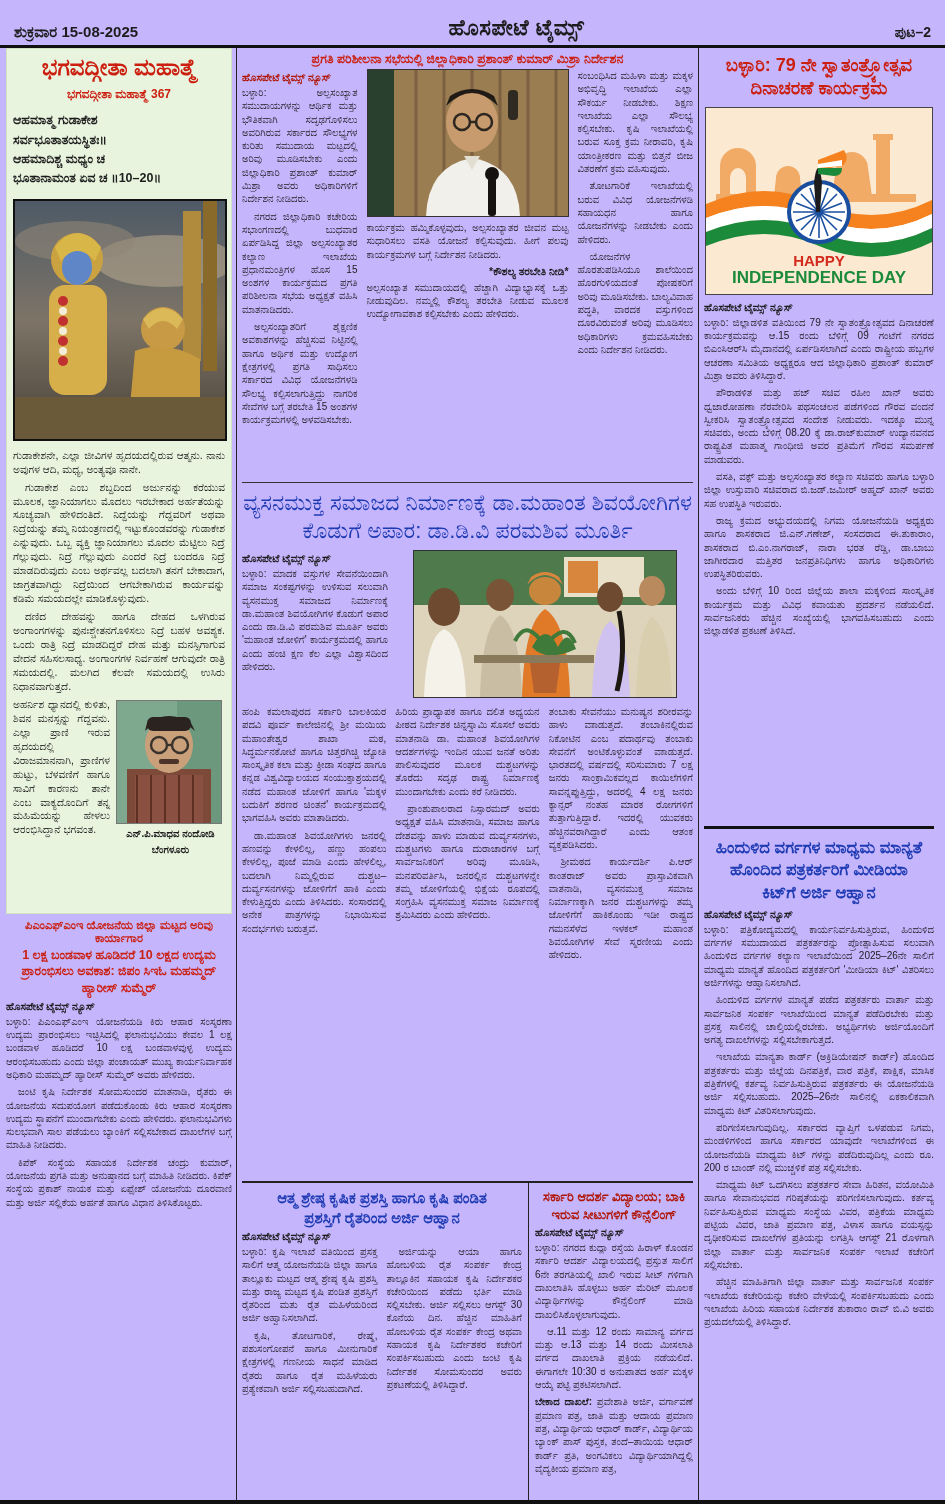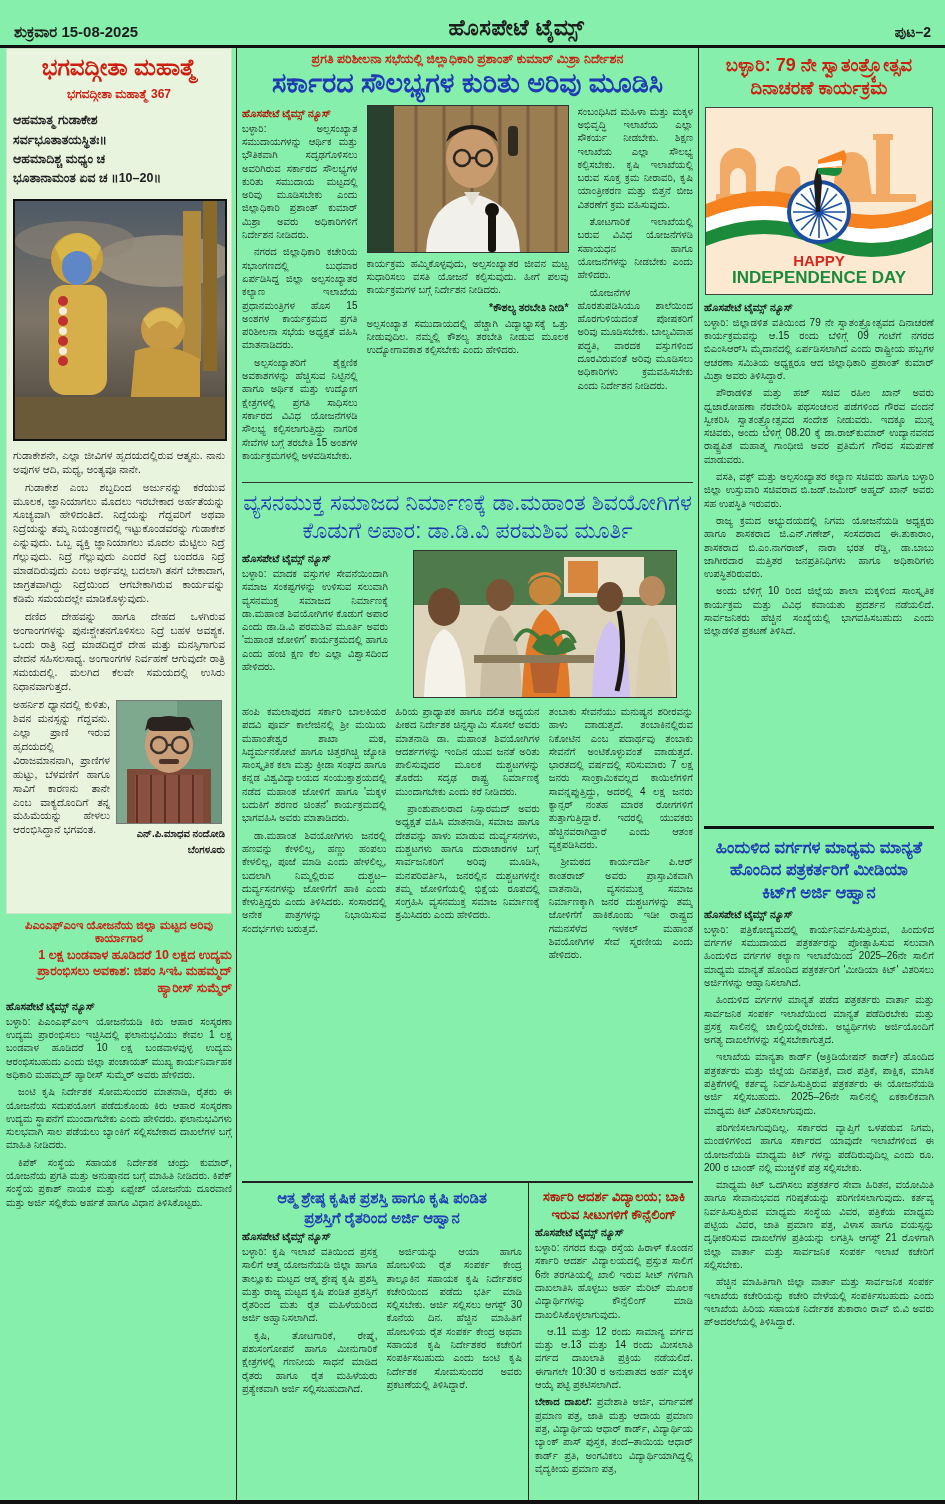--- a/index.html
+++ b/index.html
@@ -1,18 +1,18 @@
 <!DOCTYPE html>
 <html lang="kn"><head>
 <meta charset="utf-8">
 <style>
   html,body{margin:0;padding:0;background:#ffffff;}
   .page{
     position:relative;width:945px;height:1504px;margin:0 auto;
-    background:#86efac;font-family:"Liberation Sans",sans-serif;color:#1c1c1c;
+    background:#c4b5fd;font-family:"Liberation Sans",sans-serif;color:#1c1c1c;
     overflow:hidden;box-sizing:border-box;border-bottom:4px solid #111;
   }
   
   .masthead{
     display:flex;align-items:flex-end;justify-content:space-between;
     padding:10px 14px 4px 14px;border-bottom:3px solid #111;height:48px;box-sizing:border-box;
   }
   .masthead .date{font-weight:bold;font-size:15px;}
   .masthead .title{font-weight:bold;font-size:22px;letter-spacing:.5px;}
   .masthead .pageno{font-weight:bold;font-size:14px;}
@@ -32,27 +32,27 @@
   p.body.noindent{text-indent:0;}
   .dateline{font-weight:bold;font-size:10.5px;margin:2px 0 2px 0;}
   .dateline.red{color:#b01606;}
   
   .gita{background:#e9f4df;border:1px solid #cfe3c2;padding:4px 6px 20px 6px;height:866px;box-sizing:border-box;overflow:hidden;}
   .gita-title{color:#cb1f10;font-weight:bold;font-size:23px;text-align:center;margin:2px 0 8px 0;line-height:1.05;}
   .gita-ref{color:#cb1f10;font-weight:bold;font-size:12px;text-align:center;margin:0 0 10px 0;}
   .gita-verse{font-weight:bold;font-size:12.5px;text-align:left;line-height:1.55;margin-bottom:10px;}
   .gita-photo{display:block;margin:0 auto 8px auto;border:2px solid #111;}
   .gita p.body{font-size:10.5px;}
-  .gita-portrait-wrap{float:right;width:109px;margin:2px 0 2px 6px;text-align:right;}
+  .gita-portrait-wrap{float:right;width:109px;margin:2px 0 2px 6px;text-align:center;}
   .gita-portrait{border:1px solid #777;display:block;}
   .gita-cap{font-weight:bold;font-size:10px;line-height:1.3;margin-top:3px;}
   
   .pmfme{padding-top:5px;height:580px;overflow:hidden;}
   .pmfme .k1{color:#cb1f10;font-weight:bold;font-size:11.5px;text-align:center;margin:0 0 2px 0;}
-  .pmfme .k2{color:#cb1f10;font-weight:bold;font-size:12.5px;text-align:right;line-height:1.3;margin:0 0 4px 0;}
+  .pmfme .k2{color:#cb1f10;font-weight:bold;font-size:12.5px;text-align:center;line-height:1.3;margin:0 0 4px 0;}
   
   .artA{height:432px;overflow:hidden;}
   .artA .kicker{color:#cb1f10;font-weight:bold;font-size:12.5px;text-align:center;margin:2px 0 2px 0;}
   .artA .headline{color:#1f3bb3;font-weight:bold;font-size:27px;text-align:center;line-height:1.1;margin:0 0 6px 0;}
   .cols3{display:grid;grid-template-columns:1fr 1fr 1fr;column-gap:9px;}
   .photoA{width:200px;height:146px;border:1px solid #333;display:block;margin:0 auto 4px auto;}
   .subhead-center{font-weight:bold;font-size:10.5px;text-align:right;margin:3px 0;}
   
   .artB{height:694px;overflow:hidden;border-top:1px solid #333;padding-top:4px;}
   .artB .headline{color:#1f3bb3;font-weight:normal;font-size:22px;text-align:center;line-height:1.25;margin:2px 0 6px 0;}
@@ -169,21 +169,20 @@
         <p class="body noindent">ಬಳ್ಳಾರಿ: ಪಿಎಂಎಫ್ಎಂಇ ಯೋಜನೆಯಡಿ ಕಿರು ಆಹಾರ ಸಂಸ್ಕರಣಾ ಉದ್ಯಮ ಪ್ರಾರಂಭಿಸಲು ಇಚ್ಛಿಸಿದಲ್ಲಿ ಫಲಾನುಭವಿಯು ಕೇವಲ 1 ಲಕ್ಷ ಬಂಡವಾಳ ಹೂಡಿದರೆ 10 ಲಕ್ಷ ಬಂಡವಾಳವುಳ್ಳ ಉದ್ಯಮ ಆರಂಭಿಸಬಹುದು ಎಂದು ಜಿಲ್ಲಾ ಪಂಚಾಯತ್ ಮುಖ್ಯ ಕಾರ್ಯನಿರ್ವಾಹಕ ಅಧಿಕಾರಿ ಮಹಮ್ಮದ್ ಹ್ಯಾರೀಸ್ ಸುಮ್ಮೆರ್ ಅವರು ಹೇಳಿದರು.</p>
         <p class="body">ಜಂಟಿ ಕೃಷಿ ನಿರ್ದೇಶಕ ಸೋಮಸುಂದರ ಮಾತನಾಡಿ, ರೈತರು ಈ ಯೋಜನೆಯ ಸದುಪಯೋಗ ಪಡೆದುಕೊಂಡು ಕಿರು ಆಹಾರ ಸಂಸ್ಕರಣಾ ಉದ್ಯಮ ಸ್ಥಾಪನೆಗೆ ಮುಂದಾಗಬೇಕು ಎಂದು ಹೇಳಿದರು. ಫಲಾನುಭವಿಗಳು ಸುಲಭವಾಗಿ ಸಾಲ ಪಡೆಯಲು ಬ್ಯಾಂಕಿಗೆ ಸಲ್ಲಿಸಬೇಕಾದ ದಾಖಲೆಗಳ ಬಗ್ಗೆ ಮಾಹಿತಿ ನೀಡಿದರು.</p>
         <p class="body">ಕಿಪೆಕ್ ಸಂಸ್ಥೆಯ ಸಹಾಯಕ ನಿರ್ದೇಶಕ ಚಂದ್ರು ಕುಮಾರ್, ಯೋಜನೆಯ ಪ್ರಗತಿ ಮತ್ತು ಅನುಷ್ಠಾನದ ಬಗ್ಗೆ ಮಾಹಿತಿ ನೀಡಿದರು. ಕಿಪೆಕ್ ಸಂಸ್ಥೆಯ ಪ್ರಕಾಶ್ ನಾಯಕ ಮತ್ತು ಏಫ್ಸೇಶ್ ಯೋಜನೆಯ ದೂರವಾಣಿ ಮತ್ತು ಅರ್ಜಿ ಸಲ್ಲಿಕೆಯ ಅರ್ಹತೆ ಹಾಗೂ ವಿಧಾನ ತಿಳಿಸಿಕೊಟ್ಟರು.</p>
       </section>
     </div>
 
     <div class="colC">
 
       <article class="artA">
         <div class="kicker">ಪ್ರಗತಿ ಪರಿಶೀಲನಾ ಸಭೆಯಲ್ಲಿ ಜಿಲ್ಲಾಧಿಕಾರಿ ಪ್ರಶಾಂತ್ ಕುಮಾರ್ ಮಿಶ್ರಾ ನಿರ್ದೇಶನ</div>
-        <h1 class="headline">ಸರ್ಕಾರದ ಸೌಲಭ್ಯಗಳ ಕುರಿತು ಅರಿವು ಮೂಡಿಸಿ</h1>
         <div class="cols3">
           <div>
             <div class="dateline red">ಹೊಸಪೇಟೆ ಟೈಮ್ಸ್ ನ್ಯೂಸ್</div>
             <p class="body noindent">ಬಳ್ಳಾರಿ: ಅಲ್ಪಸಂಖ್ಯಾತ ಸಮುದಾಯಗಳನ್ನು ಆರ್ಥಿಕ ಮತ್ತು ಭೌತಿಕವಾಗಿ ಸದೃಢಗೊಳಿಸಲು ಅವರಿಗಿರುವ ಸರ್ಕಾರದ ಸೌಲಭ್ಯಗಳ ಕುರಿತು ಸಮುದಾಯ ಮಟ್ಟದಲ್ಲಿ ಅರಿವು ಮೂಡಿಸಬೇಕು ಎಂದು ಜಿಲ್ಲಾಧಿಕಾರಿ ಪ್ರಶಾಂತ್ ಕುಮಾರ್ ಮಿಶ್ರಾ ಅವರು ಅಧಿಕಾರಿಗಳಿಗೆ ನಿರ್ದೇಶನ ನೀಡಿದರು.</p>
             <p class="body">ನಗರದ ಜಿಲ್ಲಾಧಿಕಾರಿ ಕಚೇರಿಯ ಸಭಾಂಗಣದಲ್ಲಿ ಬುಧವಾರ ಏರ್ಪಡಿಸಿದ್ದ ಜಿಲ್ಲಾ ಅಲ್ಪಸಂಖ್ಯಾತರ ಕಲ್ಯಾಣ ಇಲಾಖೆಯ ಪ್ರಧಾನಮಂತ್ರಿಗಳ ಹೊಸ 15 ಅಂಶಗಳ ಕಾರ್ಯಕ್ರಮದ ಪ್ರಗತಿ ಪರಿಶೀಲನಾ ಸಭೆಯ ಅಧ್ಯಕ್ಷತೆ ವಹಿಸಿ ಮಾತನಾಡಿದರು.</p>
             <p class="body">ಅಲ್ಪಸಂಖ್ಯಾತರಿಗೆ ಶೈಕ್ಷಣಿಕ ಅವಕಾಶಗಳನ್ನು ಹೆಚ್ಚಿಸುವ ನಿಟ್ಟಿನಲ್ಲಿ ಹಾಗೂ ಅರ್ಥಿಕ ಮತ್ತು ಉದ್ಯೋಗ ಕ್ಷೇತ್ರಗಳಲ್ಲಿ ಪ್ರಗತಿ ಸಾಧಿಸಲು ಸರ್ಕಾರದ ವಿವಿಧ ಯೋಜನೆಗಳಡಿ ಸೌಲಭ್ಯ ಕಲ್ಪಿಸಲಾಗುತ್ತಿದ್ದು ನಾಗರಿಕ ಸೇವೆಗಳ ಬಗ್ಗೆ ತರಬೇತಿ 15 ಅಂಶಗಳ ಕಾರ್ಯಕ್ರಮಗಳಲ್ಲಿ ಅಳವಡಿಸಬೇಕು.</p>
           </div>
           <div>
 
             <svg class="photoA" width="200" height="146" viewBox="0 0 200 146">
@@ -342,17 +341,17 @@
           <span>ಹಿಂದುಳಿದ ವರ್ಗಗಳ ಮಾಧ್ಯಮ ಮಾನ್ಯತೆ</span><br>
           <span>ಹೊಂದಿದ ಪತ್ರಕರ್ತರಿಗೆ ಮೀಡಿಯಾ</span><br>
           <span>ಕಿಟ್‌ಗೆ ಅರ್ಜಿ ಆಹ್ವಾನ</span>
         </h1>
         <div class="dateline">ಹೊಸಪೇಟೆ ಟೈಮ್ಸ್ ನ್ಯೂಸ್</div>
         <p class="body noindent">ಬಳ್ಳಾರಿ: ಪತ್ರಿಕೋದ್ಯಮದಲ್ಲಿ ಕಾರ್ಯನಿರ್ವಹಿಸುತ್ತಿರುವ, ಹಿಂದುಳಿದ ವರ್ಗಗಳ ಸಮುದಾಯದ ಪತ್ರಕರ್ತರನ್ನು ಪ್ರೋತ್ಸಾಹಿಸುವ ಸಲುವಾಗಿ ಹಿಂದುಳಿದ ವರ್ಗಗಳ ಕಲ್ಯಾಣ ಇಲಾಖೆಯಿಂದ 2025–26ನೇ ಸಾಲಿಗೆ ಮಾಧ್ಯಮ ಮಾನ್ಯತೆ ಹೊಂದಿದ ಪತ್ರಕರ್ತರಿಗೆ 'ಮೀಡಿಯಾ ಕಿಟ್' ವಿತರಿಸಲು ಅರ್ಜಿಗಳನ್ನು ಆಹ್ವಾನಿಸಲಾಗಿದೆ.</p>
         <p class="body">ಹಿಂದುಳಿದ ವರ್ಗಗಳ ಮಾನ್ಯತೆ ಪಡೆದ ಪತ್ರಕರ್ತರು ವಾರ್ತಾ ಮತ್ತು ಸಾರ್ವಜನಿಕ ಸಂಪರ್ಕ ಇಲಾಖೆಯಿಂದ ಮಾನ್ಯತೆ ಪಡೆದಿರಬೇಕು ಮತ್ತು ಪ್ರಸಕ್ತ ಸಾಲಿನಲ್ಲಿ ಚಾಲ್ತಿಯಲ್ಲಿರಬೇಕು. ಅಭ್ಯರ್ಥಿಗಳು ಅರ್ಜಿಯೊಂದಿಗೆ ಅಗತ್ಯ ದಾಖಲೆಗಳನ್ನು ಸಲ್ಲಿಸಬೇಕಾಗುತ್ತದೆ.</p>
         <p class="body">ಇಲಾಖೆಯ ಮಾನ್ಯತಾ ಕಾರ್ಡ್ (ಅಕ್ರಿಡಿಯೇಷನ್ ಕಾರ್ಡ್) ಹೊಂದಿದ ಪತ್ರಕರ್ತರು ಮತ್ತು ಜಿಲ್ಲೆಯ ದಿನಪತ್ರಿಕೆ, ವಾರ ಪತ್ರಿಕೆ, ಪಾಕ್ಷಿಕ, ಮಾಸಿಕ ಪತ್ರಿಕೆಗಳಲ್ಲಿ ಕರ್ತವ್ಯ ನಿರ್ವಹಿಸುತ್ತಿರುವ ಪತ್ರಕರ್ತರು ಈ ಯೋಜನೆಯಡಿ ಅರ್ಜಿ ಸಲ್ಲಿಸಬಹುದು. 2025–26ನೇ ಸಾಲಿನಲ್ಲಿ ಏಕಕಾಲಿಕವಾಗಿ ಮಾಧ್ಯಮ ಕಿಟ್ ವಿತರಿಸಲಾಗುವುದು.</p>
         <p class="body">ಪರಿಗಣಿಸಲಾಗುವುದಿಲ್ಲ. ಸರ್ಕಾರದ ವ್ಯಾಪ್ತಿಗೆ ಒಳಪಡುವ ನಿಗಮ, ಮಂಡಳಿಗಳಿಂದ ಹಾಗೂ ಸರ್ಕಾರದ ಯಾವುದೇ ಇಲಾಖೆಗಳಿಂದ ಈ ಯೋಜನೆಯಡಿ ಮಾಧ್ಯಮ ಕಿಟ್ ಗಳನ್ನು ಪಡೆದಿರುವುದಿಲ್ಲ ಎಂದು ರೂ. 200 ರ ಬಾಂಡ್ ನಲ್ಲಿ ಮುಚ್ಚಳಿಕೆ ಪತ್ರ ಸಲ್ಲಿಸಬೇಕು.</p>
         <p class="body">ಮಾಧ್ಯಮ ಕಿಟ್ ಒದಗಿಸಲು ಪತ್ರಕರ್ತರ ಸೇವಾ ಹಿರಿತನ, ವಯೋಮಿತಿ ಹಾಗೂ ಸೇವಾನುಭವದ ಗರಿಷ್ಠತೆಯನ್ನು ಪರಿಗಣಿಸಲಾಗುವುದು. ಕರ್ತವ್ಯ ನಿರ್ವಹಿಸುತ್ತಿರುವ ಮಾಧ್ಯಮ ಸಂಸ್ಥೆಯ ವಿವರ, ಪತ್ರಿಕೆಯ ಮಾಧ್ಯಮ ಪಟ್ಟಿಯ ವಿವರ, ಜಾತಿ ಪ್ರಮಾಣ ಪತ್ರ, ವಿಳಾಸ ಹಾಗೂ ವಯಸ್ಸನ್ನು ದೃಢೀಕರಿಸುವ ದಾಖಲೆಗಳ ಪ್ರತಿಯನ್ನು ಲಗತ್ತಿಸಿ ಆಗಸ್ಟ್ 21 ರೊಳಗಾಗಿ ಜಿಲ್ಲಾ ವಾರ್ತಾ ಮತ್ತು ಸಾರ್ವಜನಿಕ ಸಂಪರ್ಕ ಇಲಾಖೆ ಕಚೇರಿಗೆ ಸಲ್ಲಿಸಬೇಕು.</p>
-        <p class="body">ಹೆಚ್ಚಿನ ಮಾಹಿತಿಗಾಗಿ ಜಿಲ್ಲಾ ವಾರ್ತಾ ಮತ್ತು ಸಾರ್ವಜನಿಕ ಸಂಪರ್ಕ ಇಲಾಖೆಯ ಕಚೇರಿಯನ್ನು ಕಚೇರಿ ವೇಳೆಯಲ್ಲಿ ಸಂಪರ್ಕಿಸಬಹುದು ಎಂದು ಇಲಾಖೆಯ ಹಿರಿಯ ಸಹಾಯಕ ನಿರ್ದೇಶಕ ತುಕಾರಾಂ ರಾವ್ ಬಿ.ವಿ ಅವರು ಪ್ಅದರಲೆಯಲ್ಲಿ ತಿಳಿಸಿದ್ದಾರೆ.</p>
+        <p class="body">ಹೆಚ್ಚಿನ ಮಾಹಿತಿಗಾಗಿ ಜಿಲ್ಲಾ ವಾರ್ತಾ ಮತ್ತು ಸಾರ್ವಜನಿಕ ಸಂಪರ್ಕ ಇಲಾಖೆಯ ಕಚೇರಿಯನ್ನು ಕಚೇರಿ ವೇಳೆಯಲ್ಲಿ ಸಂಪರ್ಕಿಸಬಹುದು ಎಂದು ಇಲಾಖೆಯ ಹಿರಿಯ ಸಹಾಯಕ ನಿರ್ದೇಶಕ ತುಕಾರಾಂ ರಾವ್ ಬಿ.ವಿ ಅವರು ಪ್ರಯದಲೆಯಲ್ಲಿ ತಿಳಿಸಿದ್ದಾರೆ.</p>
       </article>
     </div>
   </div>
 </div>
 
 </body></html>

